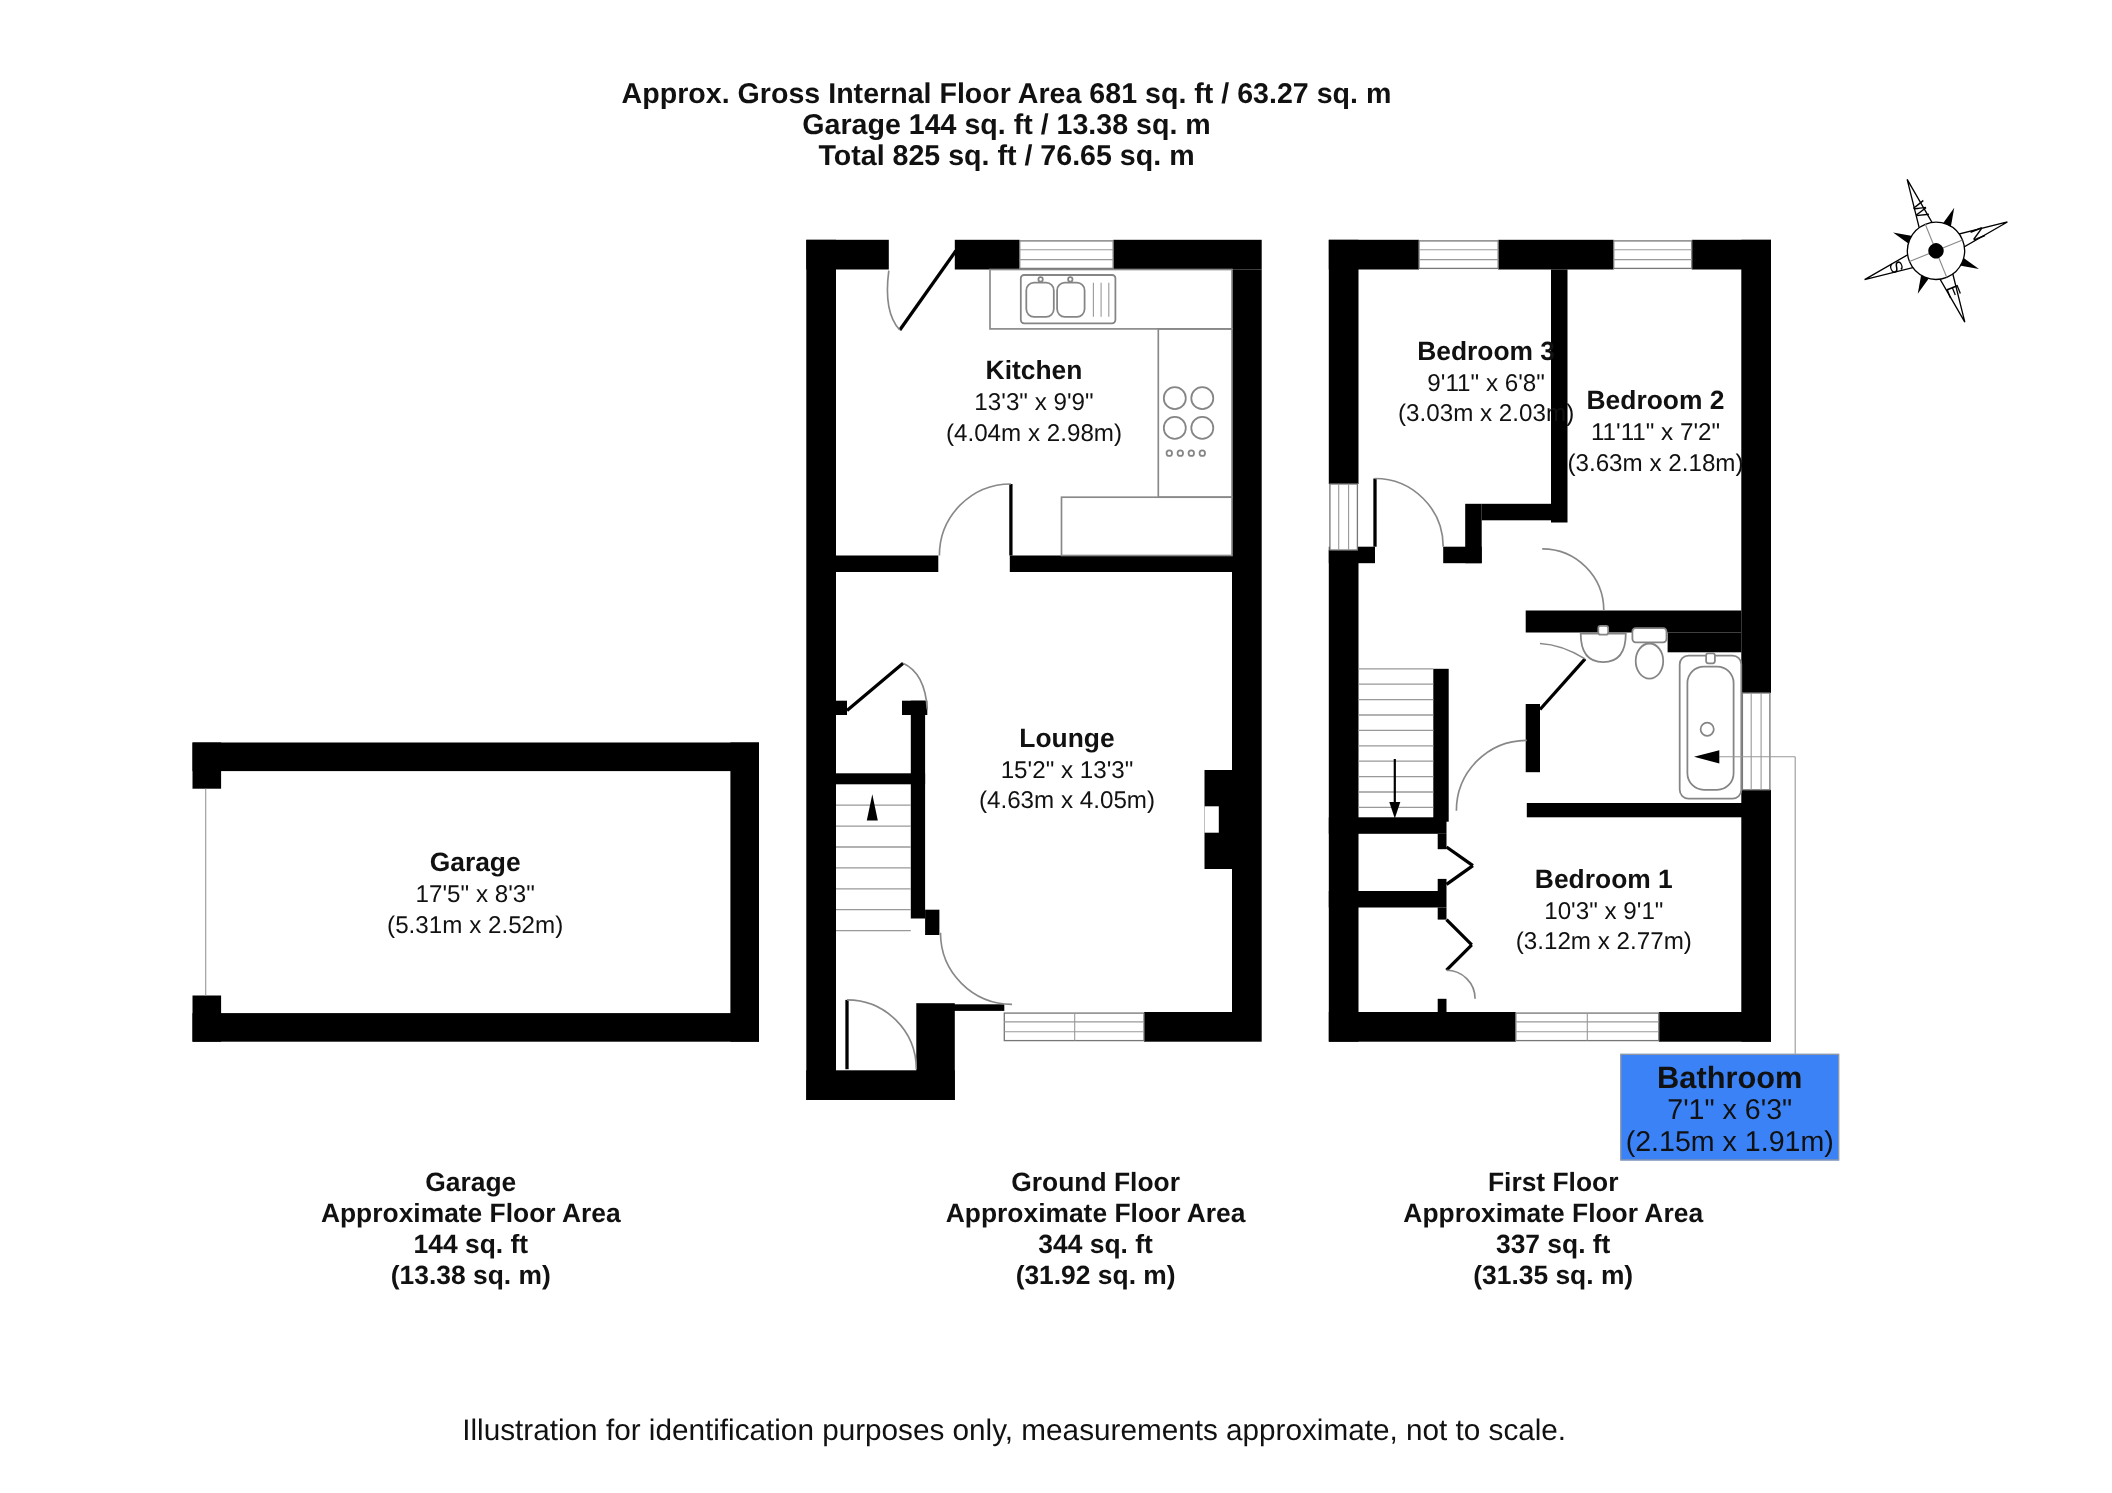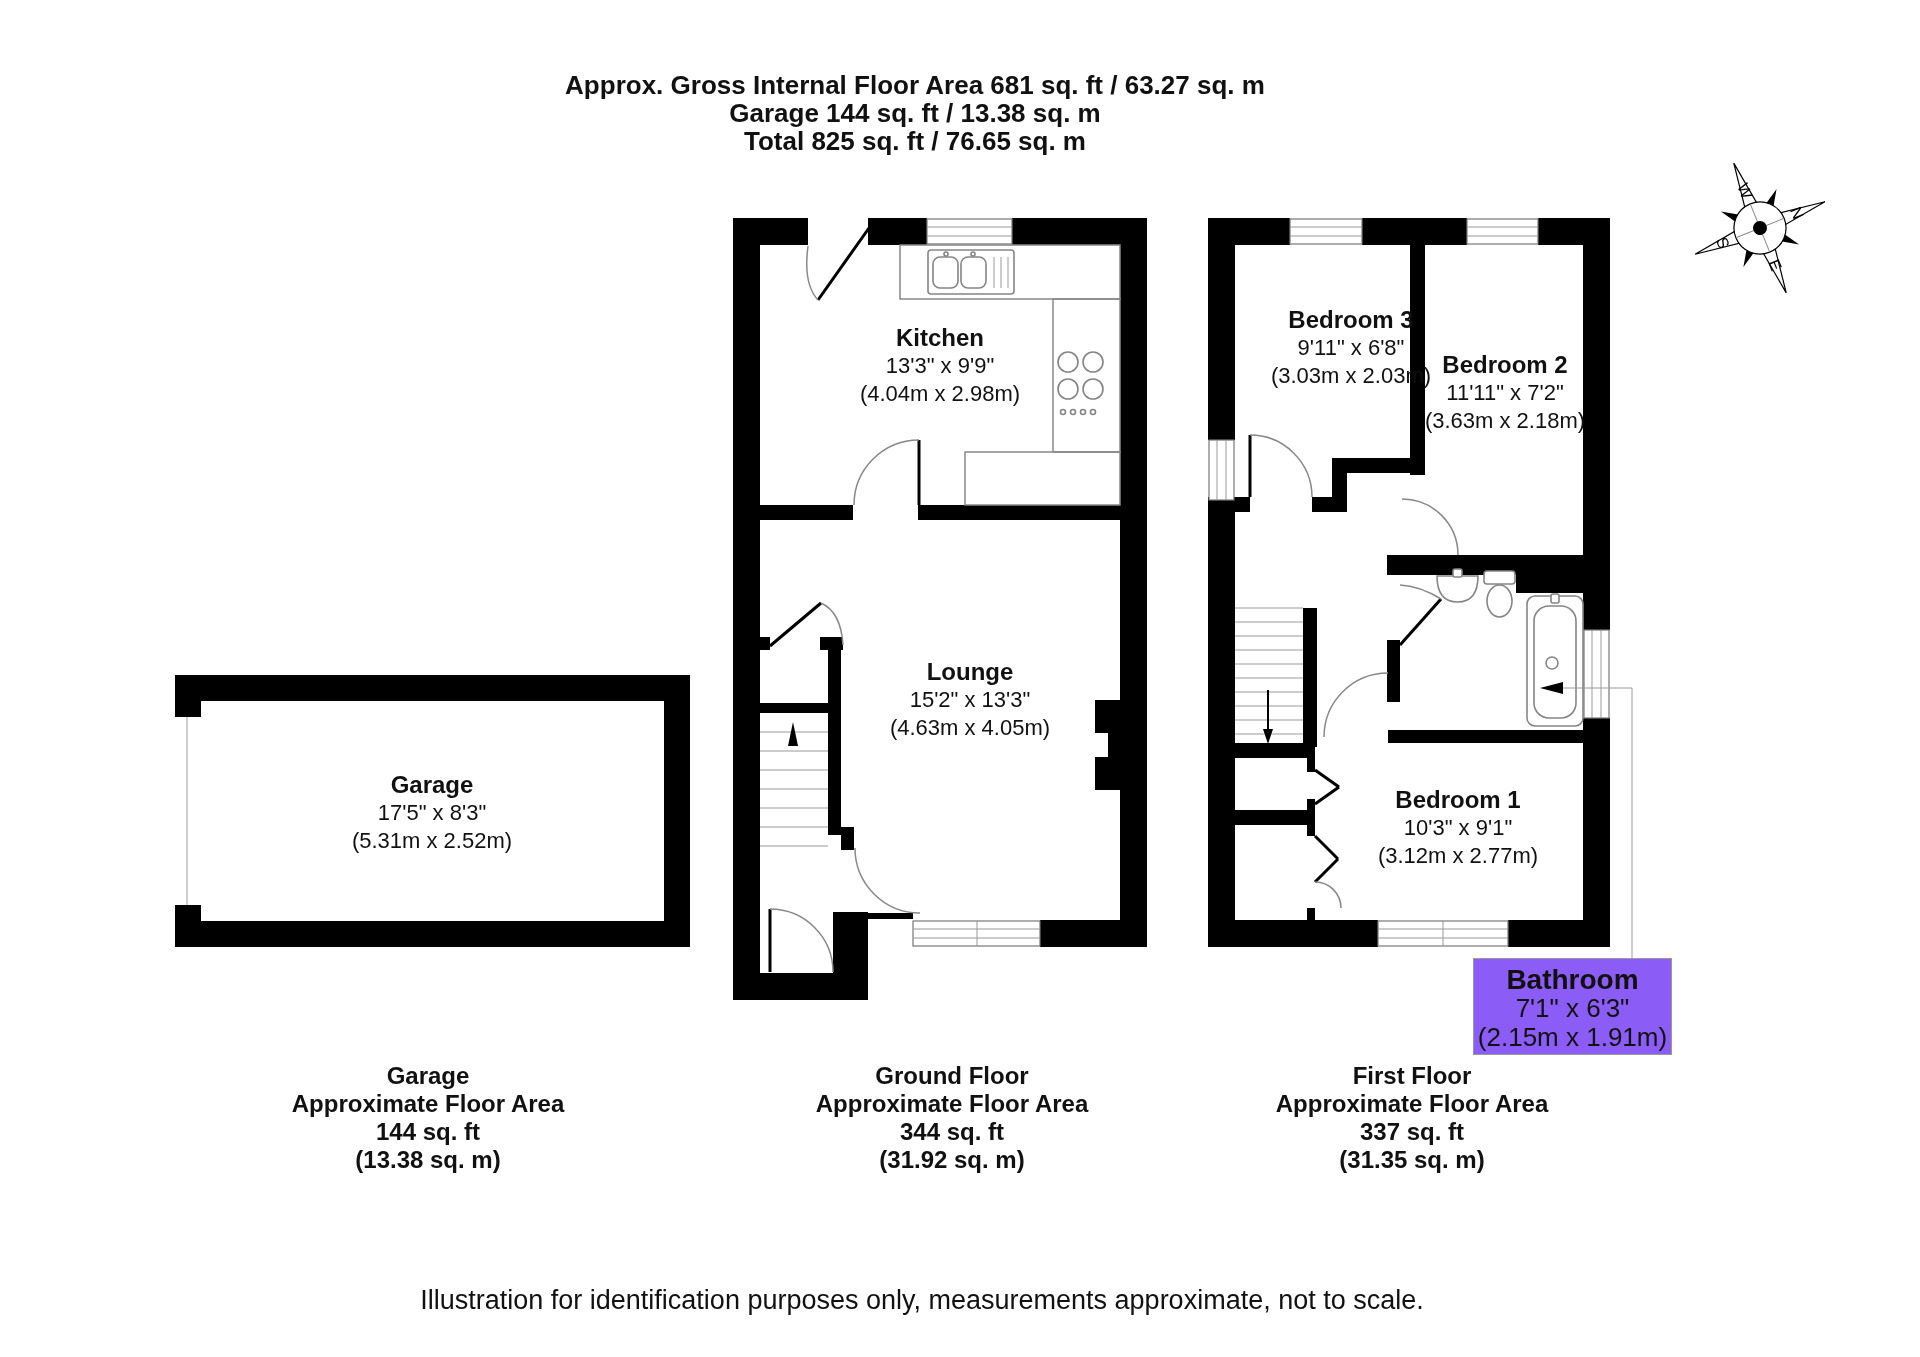--- a/index.html
+++ b/index.html
@@ -14,21 +14,21 @@
   .winframe{fill:#fff;stroke:#777;stroke-width:1.2;}
   .winline{stroke:#999;stroke-width:1;}
   .lbl{position:absolute;transform:translateX(-50%);text-align:center;line-height:28px;
        font-size:22px;white-space:nowrap;}
   .lbl .rn{font-weight:bold;font-size:24px;}
   .hdr{position:absolute;transform:translateX(-50%);text-align:center;font-weight:bold;
        font-size:26px;line-height:28px;white-space:nowrap;}
   .area{position:absolute;transform:translateX(-50%);text-align:center;font-weight:bold;
         font-size:24px;line-height:28px;white-space:nowrap;}
   .bathbox{position:absolute;left:1473px;top:958px;width:199px;height:97px;
-           border:1px solid #999;background:#8b5cf6;text-align:center;line-height:29px;
+           border:1px solid #999;background:#3b82f6;text-align:center;line-height:29px;
            padding-top:6px;box-sizing:border-box;font-size:26px;}
   .bathbox .rn{font-weight:bold;font-size:28px;}
   .foot{position:absolute;transform:translateX(-50%);font-size:27px;
         line-height:28px;white-space:nowrap;}
   .foot .b{font-weight:bold;}
 </style>
 </head>
 <body>
 
 <div class="canvas">
@@ -318,21 +318,21 @@
     <div>(2.15m x 1.91m)</div>
   </div>
 
   <div class="area" style="left:428px;top:1062px;">
     <div>Garage</div>
     <div>Approximate Floor Area</div>
     <div>144 sq. ft</div>
     <div>(13.38 sq. m)</div>
   </div>
 
-  <div class="area" style="left:952px;top:1062px;text-align:center;">
+  <div class="area" style="left:996px;top:1062px;text-align:center;">
     <div>Ground Floor</div>
     <div>Approximate Floor Area</div>
     <div>344 sq. ft</div>
     <div>(31.92 sq. m)</div>
   </div>
 
   <div class="area" style="left:1412px;top:1062px;">
     <div>First Floor</div>
     <div>Approximate Floor Area</div>
     <div>337 sq. ft</div>

